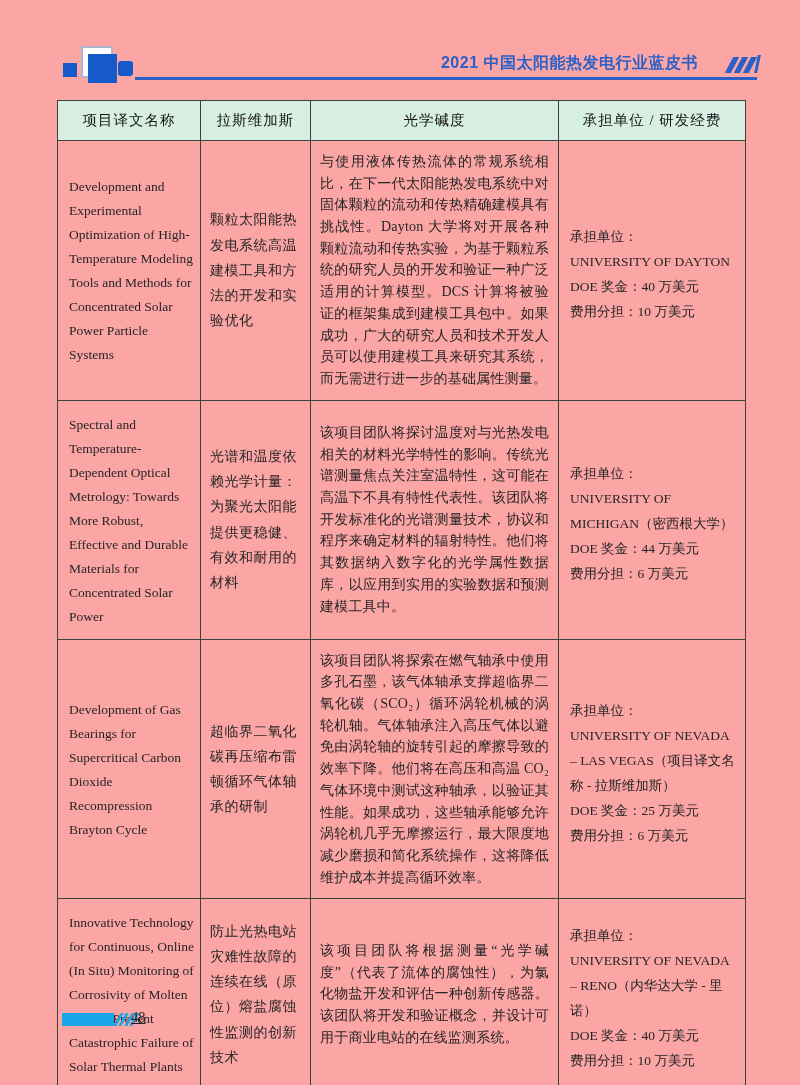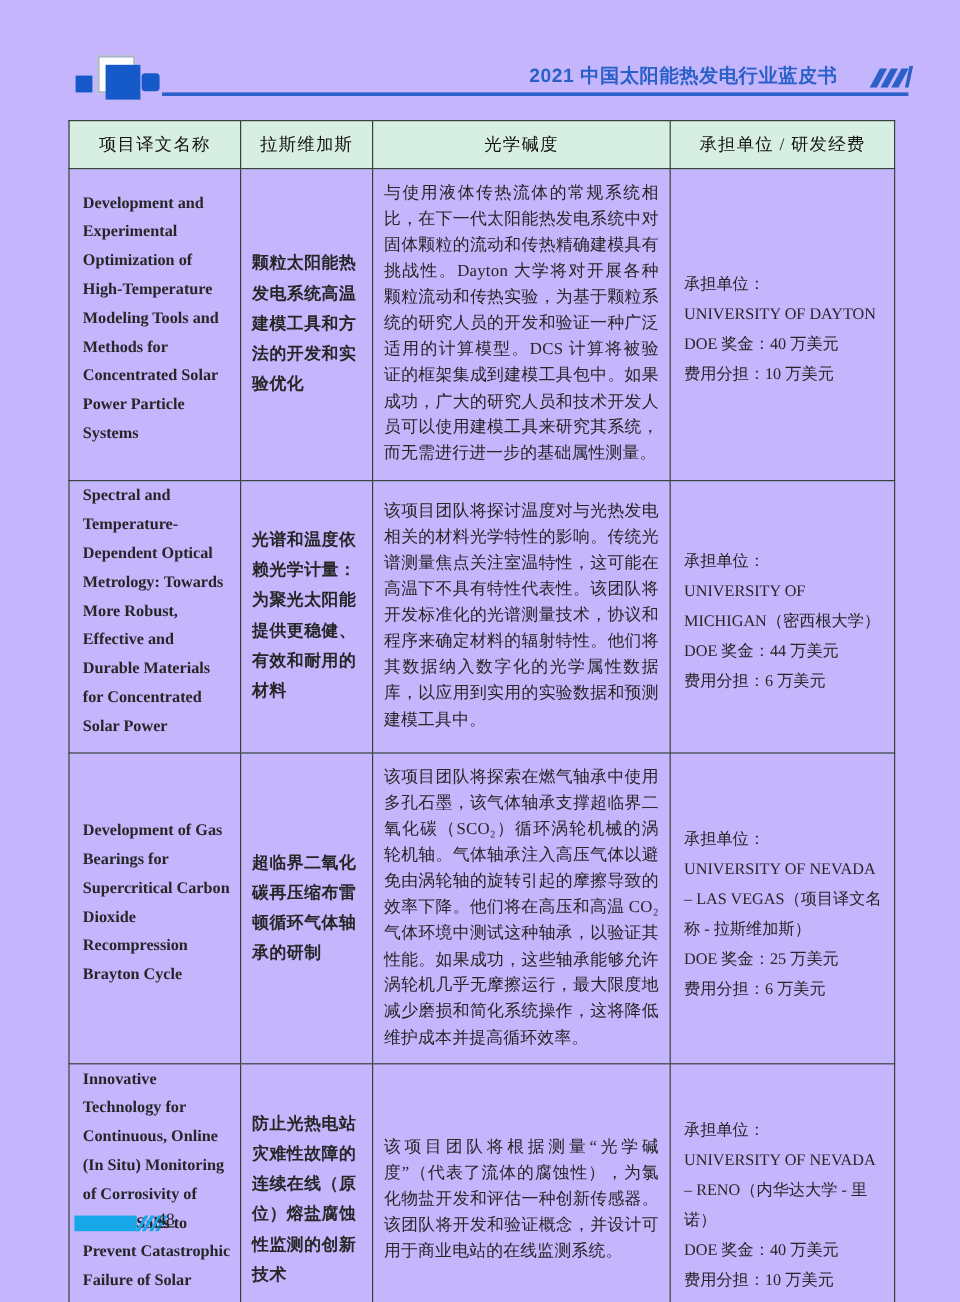--- a/index.html
+++ b/index.html
@@ -1,19 +1,19 @@
 <!DOCTYPE html>
 <html><head>
 <meta charset="utf-8">
 <style>
   * { margin:0; padding:0; box-sizing:border-box; }
   html,body { background:#ffffff; }
   .page {
     position:relative; width:800px; height:1085px; margin:0 auto;
-    background:#c4b5fd; overflow:hidden;
+    background:#fca5a5; overflow:hidden;
     font-family:"Liberation Serif","DejaVu Serif",serif; color:#1f1f1f;
   }
   
   .logo { position:absolute; left:55px; top:45px; width:85px; height:60px; }
   .logo .sq { position:absolute; background:#1659c8; }
   .sq-outline { position:absolute; left:26px; top:1px; width:32px; height:32px;
     border:2px solid #aab6cc; background:#fdfdfd; }
   .sq-main { left:33px; top:9px; width:29px; height:29px; }
   .sq-small-left { left:8px; top:18px; width:14px; height:14px; }
   .sq-small-right { left:63px; top:16px; width:15px; height:15px; border-radius:3px; }
@@ -34,22 +34,22 @@
   }
   .projects th, .projects td {
     border:1.6px solid #37423b; vertical-align:middle;
   }
   .projects th {
     height:40px; background:#d7efe3; font-weight:normal;
     font-size:14.5px; letter-spacing:1px; color:#141414; text-align:center;
   }
   .col-name-en { width:143px; } .col-name-zh { width:110px; }
   .col-desc { width:248px; } .col-fund { width:187px; }
-  td.name-en { padding:0 6px 10px 11px; font-size:13.5px; line-height:1.78; color:#262626;font-weight:bold; }
-  td.name-zh { padding:10px 9px; font-size:14px; line-height:1.8; letter-spacing:0.5px; color:#262626;font-weight:bold; }
+  td.name-en { padding:12px 6px 10px 11px; font-size:13.5px; line-height:1.78; color:#262626; }
+  td.name-zh { padding:10px 9px; font-size:14px; line-height:1.8; letter-spacing:0.5px; color:#262626; }
   td.desc {
     padding:10px 9px; font-size:14px; line-height:1.55; letter-spacing:0.2px;
     text-align:justify; text-justify:inter-ideograph; color:#262626;
   }
   td.fund { padding:20px 6px 10px 11px; font-size:13.5px; line-height:1.85; color:#262626; }
   tr.r1 { height:238px; } tr.r2 { height:212px; } tr.r3 { height:232px; } tr.r4 { height:186px; }
   
   .footer-bar { position:absolute; left:62px; top:1013px; display:flex; align-items:center; gap:2.5px; height:13px; }
   .footer-bar .solid { width:52px; height:13px; background:#17a7e8; }
   .footer-bar i { display:block; width:3px; height:13px; background:#17a7e8; transform:skewX(-30deg); }

